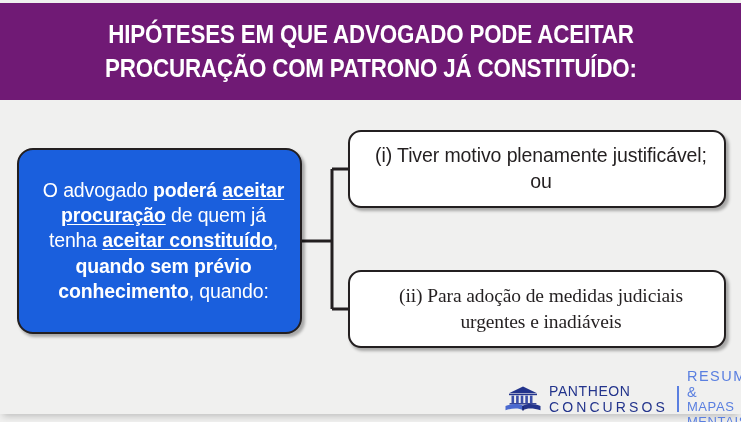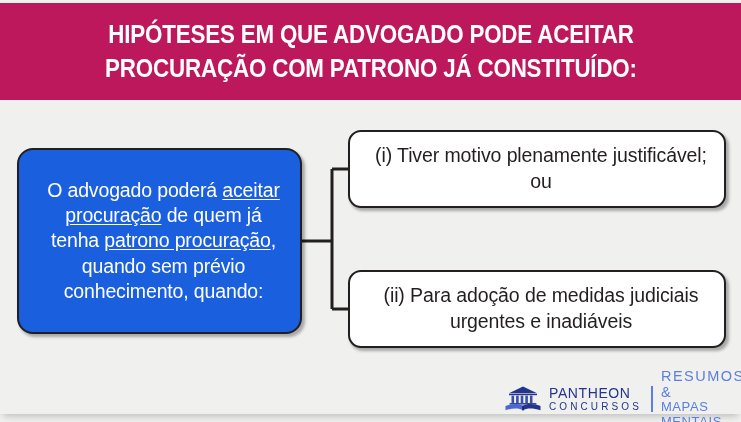--- a/index.html
+++ b/index.html
@@ -26,21 +26,21 @@
     background: #f0f0ef;
     box-shadow: 0 5px 7px -3px rgba(0,0,0,0.22);
   }
   
   #header-banner {
     position: absolute;
     left: 0;
     top: 3px;
     width: 741px;
     height: 97px;
-    background: #be185d;
+    background: #701a75;
     display: flex;
     align-items: center;
     justify-content: center;
     z-index: 5;
   }
   #header-title {
     color: #ffffff;
     font-family: "Liberation Sans Narrow", "Liberation Sans", sans-serif;
     font-weight: bold;
     font-size: 26px;
@@ -74,30 +74,30 @@
     background: #1a5fdd;
     border-radius: 16px;
   }
   #node-premise-text {
     color: #ffffff;
     font-size: 19.5px;
     line-height: 1.30;
     padding: 0 12px;
     letter-spacing: -0.15px;
   }
-  #node-premise-text b { font-weight: normal; }
+  #node-premise-text b { font-weight: bold; }
   #node-premise-text u { text-decoration: underline; text-underline-offset: 1.5px; }
 
   .node-outcome {
     background: #ffffff;
     left: 348px;
     width: 378px;
   }
   #node-outcome-1 { top: 130px; height: 78px; }
-  #node-outcome-2 { top: 270px; height: 78px; }
+  #node-outcome-2 { top: 270px; height: 78px; font-family: Liberation Serif, serif; }
   .node-outcome-text {
     color: #231f20;
     font-size: 19.5px;
     line-height: 1.32;
     padding: 0 16px;
     letter-spacing: -0.1px;
   }
   
   #connector { position: absolute; left: 0; top: 0; width: 741px; height: 422px; z-index: 2; }
   
@@ -112,21 +112,21 @@
   #logo-icon { width: 40px; height: 28px; margin-right: 6px; flex: 0 0 auto; }
   #logo-wordmark { display: flex; flex-direction: column; line-height: 1; }
   #logo-name {
     color: #23348c;
     font-size: 14px;
     font-weight: normal;
     letter-spacing: 0.6px;
   }
   #logo-sub {
     color: #23348c;
-    font-size: 10px;
+    font-size: 14px;
     letter-spacing: 3.1px;
     margin-top: 2px;
   }
   #logo-divider {
     width: 2px;
     height: 26px;
     background: #5a7fe0;
     margin: 0 8px 0 9px;
     flex: 0 0 auto;
   }
@@ -151,21 +151,21 @@
     <path d="M 300 241 L 332 241" stroke="#231f20" stroke-width="3" fill="none" stroke-linecap="butt"></path>
 
     <path d="M 332 169 L 332 309" stroke="#231f20" stroke-width="3" fill="none"></path>
 
     <path d="M 332 169 L 352 169" stroke="#231f20" stroke-width="3" fill="none"></path>
 
     <path d="M 332 309 L 352 309" stroke="#231f20" stroke-width="3" fill="none"></path>
   </svg>
 
   <div class="node" id="node-premise">
-    <div id="node-premise-text">O advogado <b>poderá </b><b><u>aceitar procuração</u></b> de quem já tenha <b><u>patrono procuração</u></b>, <b>quando sem prévio conhecimento</b>, quando:</div>
+    <div id="node-premise-text">O advogado <b>poderá </b><b><u>aceitar procuração</u></b> de quem já tenha <b><u>aceitar constituído</u></b>, <b>quando sem prévio conhecimento</b>, quando:</div>
   </div>
 
   <div class="node node-outcome" id="node-outcome-1">
     <div class="node-outcome-text">(i) Tiver motivo plenamente justificável; ou</div>
   </div>
 
   <div class="node node-outcome" id="node-outcome-2">
     <div class="node-outcome-text">(ii) Para adoção de medidas judiciais urgentes e inadiáveis</div>
   </div>
 

